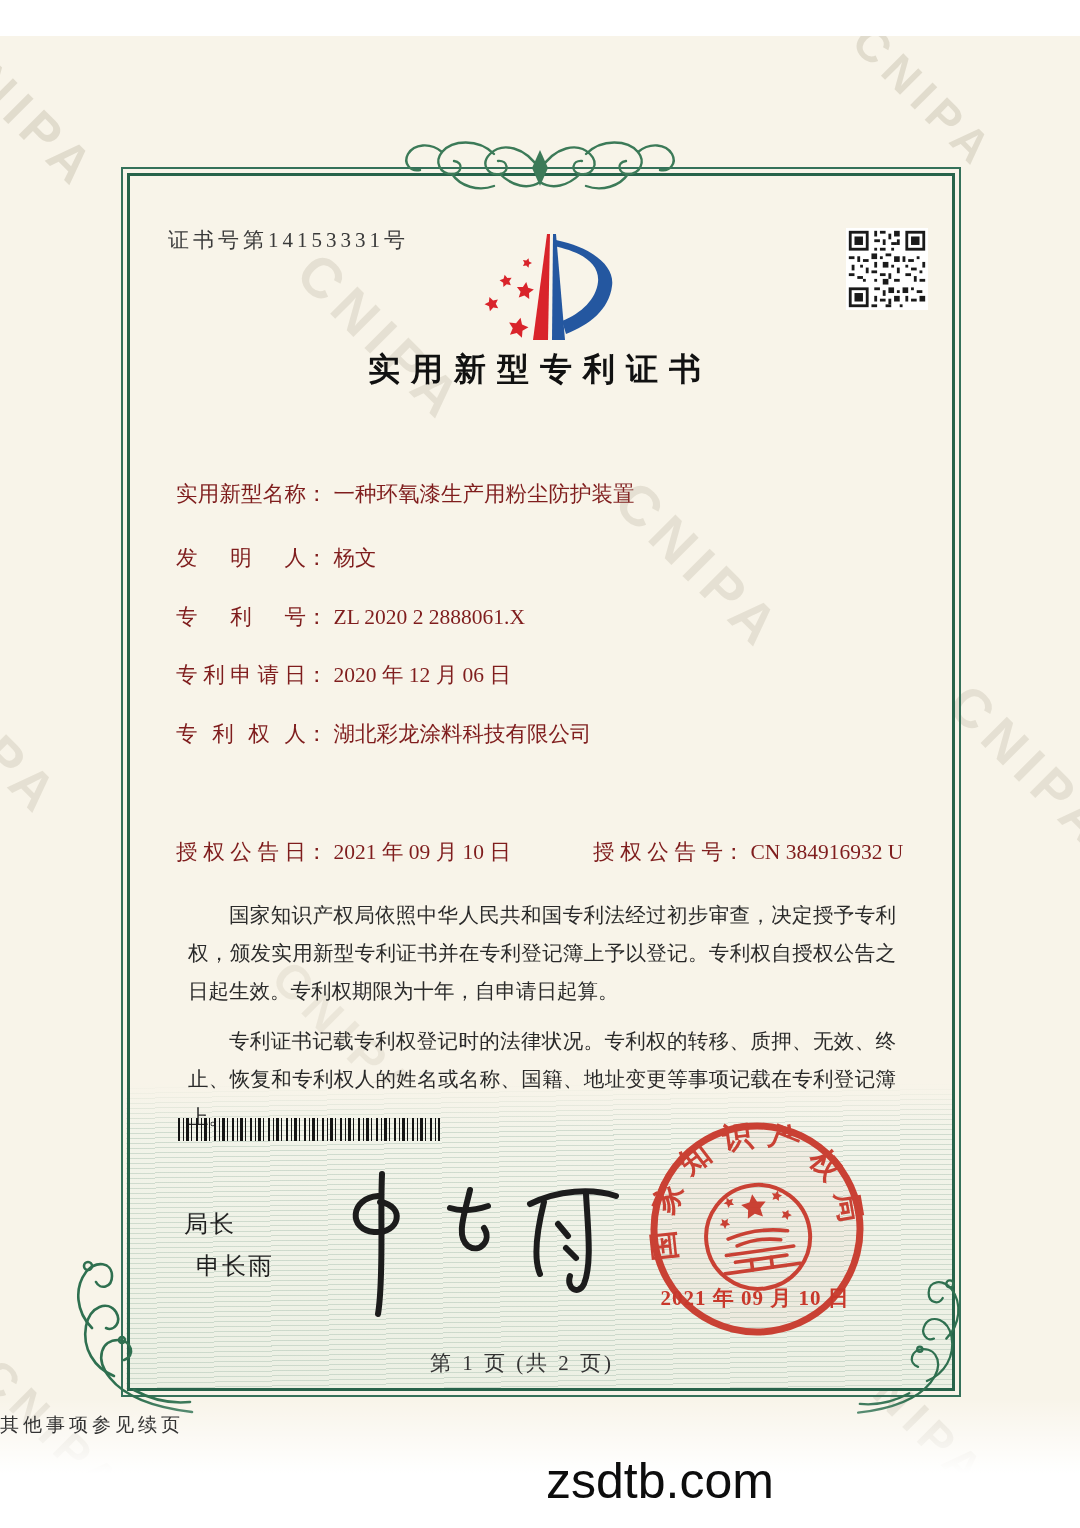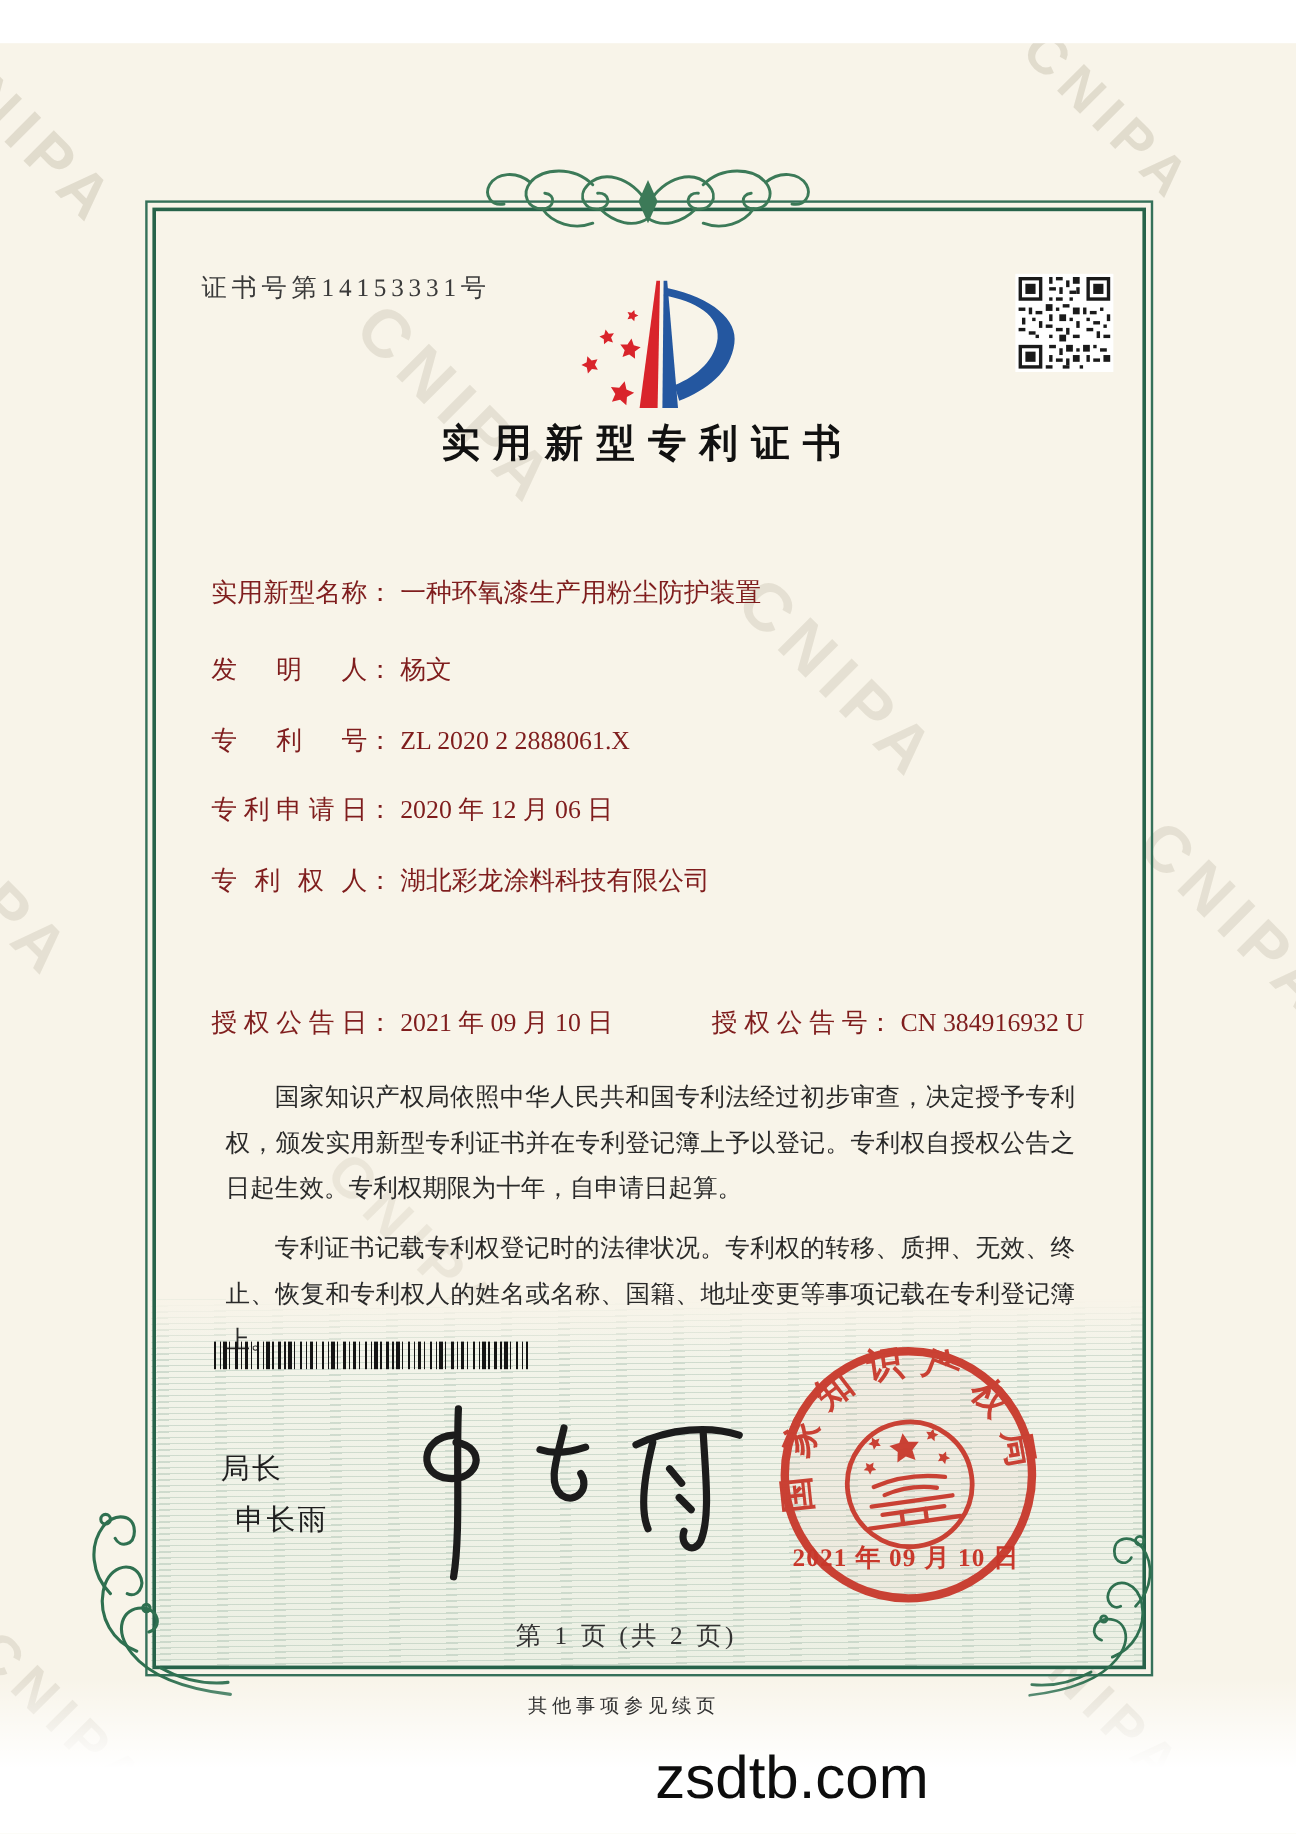--- a/index.html
+++ b/index.html
@@ -42,22 +42,22 @@
       font-size:24px;color:#1f1f1f;letter-spacing:2px;}
   .director-name{position:absolute;left:196px;top:1250px;font-family:"Liberation Sans",sans-serif;
       font-size:24px;color:#1f1f1f;letter-spacing:2px;}
   .sig{position:absolute;left:330px;top:1168px;}
   
   .seal{position:absolute;left:644px;top:1116px;opacity:.95;}
   .seal-date{position:absolute;left:638px;top:1284px;width:234px;text-align:center;
       font-size:21px;font-weight:700;color:#c8382b;letter-spacing:1px;}
   .page-info{position:absolute;left:122px;top:1349px;width:800px;text-align:center;
       font-size:21px;color:#333;letter-spacing:3px;}
-  .cont-note{position:absolute;left:0;top:1412px;width:1040px;text-align:center;
-      font-size:16px;color:#333;letter-spacing:4px;z-index:6;}
+  .cont-note{position:absolute;left:0;top:1412px;width:1040px;text-align:left;
+      font-size:19px;color:#333;letter-spacing:4px;z-index:6;}
   .site{position:absolute;left:0;top:1452px;width:1320px;text-align:center;z-index:7;
       font-family:"Liberation Sans",sans-serif;font-size:50px;color:#0d0d0d;}
   .top-strip{position:absolute;left:0;top:0;width:1080px;height:36px;background:#fff;}
   .bottom-fade{position:absolute;left:0;top:1398px;width:1080px;height:130px;z-index:5;
       background:linear-gradient(180deg,rgba(255,255,255,0) 0%,#ffffff 58%);}
   .orn{position:absolute;pointer-events:none;}
 </style>
 </head>
 <body>
 

